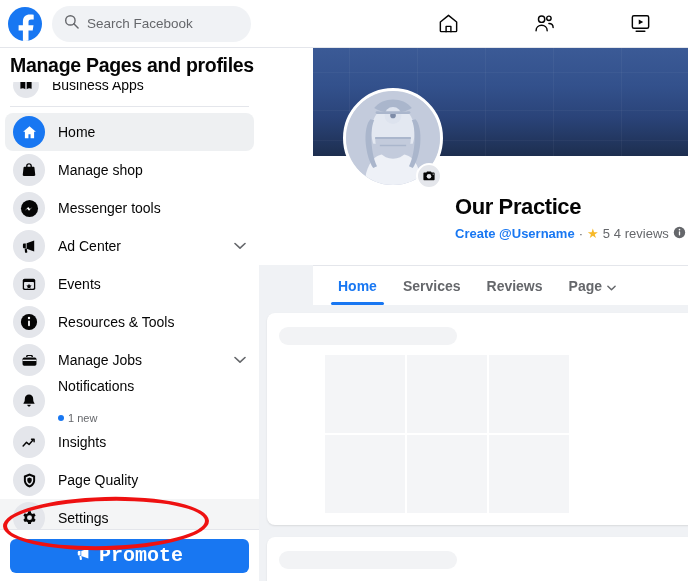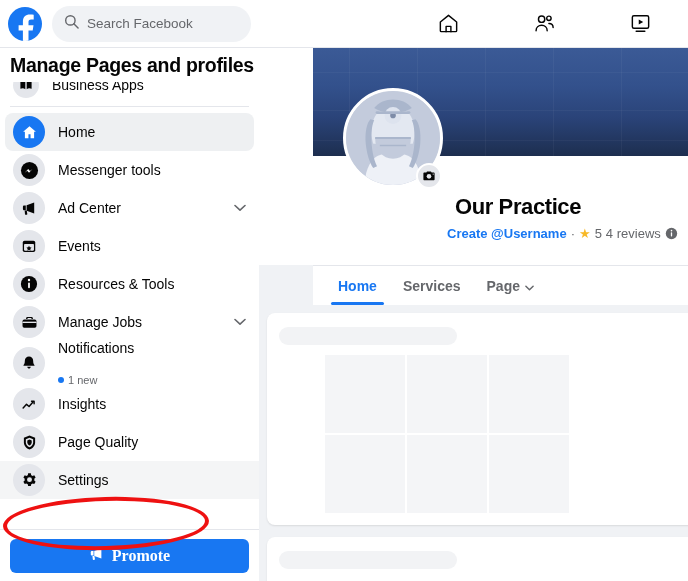--- a/index.html
+++ b/index.html
@@ -74,23 +74,23 @@
     background: #bcc0c4; border-radius: 3px; z-index: 20;
   }
 
   .promote-wrap {
     position: absolute; bottom: 0; left: 0; width: 259px; height: 52px;
     background: #ffffff; border-top: 1px solid #e4e6eb;
     display: flex; align-items: center; justify-content: center; z-index: 15;
   }
   .promote-btn {
     width: 239px; height: 34px; border-radius: 6px; background: #1877f2;
-    color: #ffffff; font-size: 16px; font-weight: 700;
+    color: #ffffff; font-size: 20px; font-weight: 700;
     display: flex; align-items: center; justify-content: center; gap: 8px;
-    border: none; cursor: pointer; font-family: Liberation Serif, serif; text-align: center;
+    border: none; cursor: pointer; font-family: Liberation Mono, monospace; text-align: center;
   }
 
   
   .main {
     position: absolute; top: 48px; left: 259px; width: 429px; height: 533px;
     background: #f0f2f5; overflow: hidden;
   }
   .page-card {
     position: absolute; top: 0; left: 0; width: 429px; background: #ffffff;
   }
@@ -116,23 +116,23 @@
     position: absolute; left: 157px; top: 7px; width: 26px; height: 26px;
     border-radius: 50%; background: #e4e6eb;
     display: flex; align-items: center; justify-content: center;
     border: 2px solid #ffffff;
   }
   .page-name {
     position: absolute; left: 196px; top: 38px;
     font-size: 22px; font-weight: 700; letter-spacing: -0.4px; color: #050505;
   }
   .page-meta {
-    position: absolute; left: 188px; top: 70px;
+    position: absolute; left: 196px; top: 70px;
     font-size: 13px; color: #65676b; white-space: nowrap;
-    display: flex; align-items: center; gap: 4px;
+    display: flex; align-items: flex-start; gap: 4px;
   }
   .meta-link { color: #1877f2; font-weight: 600; }
   .star { color: #f7b928; font-size: 13px; }
   .info-ic { display: inline-flex; align-items: center; }
 
   .tabs-bar {
     position: absolute; top: 217px; left: 54px; width: 375px; height: 40px;
     background: #ffffff; border-top: 1px solid #e4e6eb;
     display: flex; align-items: flex-start; padding-left: 12px;
   }
@@ -267,20 +267,23 @@
       </div>
 
       <div class="tabs-bar">
         <div class="tab active">
           <span>Home</span>
         </div>
         <div class="tab">
           <span>Services</span>
         </div>
         <div class="tab">
+          <span>Reviews</span>
+        </div>
+        <div class="tab">
           <span>Page</span>
           <span>
             <svg width="9" height="6" viewBox="0 0 10 6">
                 <path d="M1 1l4 4 4-4" fill="none" stroke="#65676b" stroke-width="1.6" stroke-linecap="round" stroke-linejoin="round"></path>
               </svg>
           </span>
         </div>
       </div>
     </div>
 
@@ -319,20 +322,28 @@
 
       <div class="sb-row active" style="margin-top:6px;">
         <div class="sb-ic blue">
           <svg width="17" height="17" viewBox="0 0 24 24" fill="#ffffff">
             <path d="M12 3L3 11h2.5v9h5v-5.5h3V20h5v-9H21z"></path>
           </svg>
         </div>
         <span class="sb-label">Home</span>
       </div>
 
+      <div class="sb-row">
+        <div class="sb-ic">
+          <svg width="16" height="16" viewBox="0 0 20 20" fill="#050505">
+            <path d="M6.4 6V5c0-2 1.6-3.4 3.6-3.4S13.6 3 13.6 5v1h2c.6 0 1.1.4 1.2 1l1 9c.1.8-.5 1.5-1.3 1.5H3.5c-.8 0-1.4-.7-1.3-1.5l1-9c.1-.6.6-1 1.2-1zm1.7 0h3.8V5c0-1.1-.8-1.8-1.9-1.8S8.1 3.9 8.1 5z"></path>
+          </svg>
+        </div>
+        <span class="sb-label">Manage shop</span>
+      </div>
 
       <div class="sb-row">
         <div class="sb-ic">
           <svg width="19" height="19" viewBox="0 0 20 20">
             <circle cx="10" cy="10" r="9" fill="#050505"></circle>
             <path d="M5 12.3l3.6-3.8 1.9 2 2.6-2-3.6 3.8-1.9-2z" fill="#ffffff"></path>
           </svg>
         </div>
         <span class="sb-label">Messenger tools</span>
       </div>

